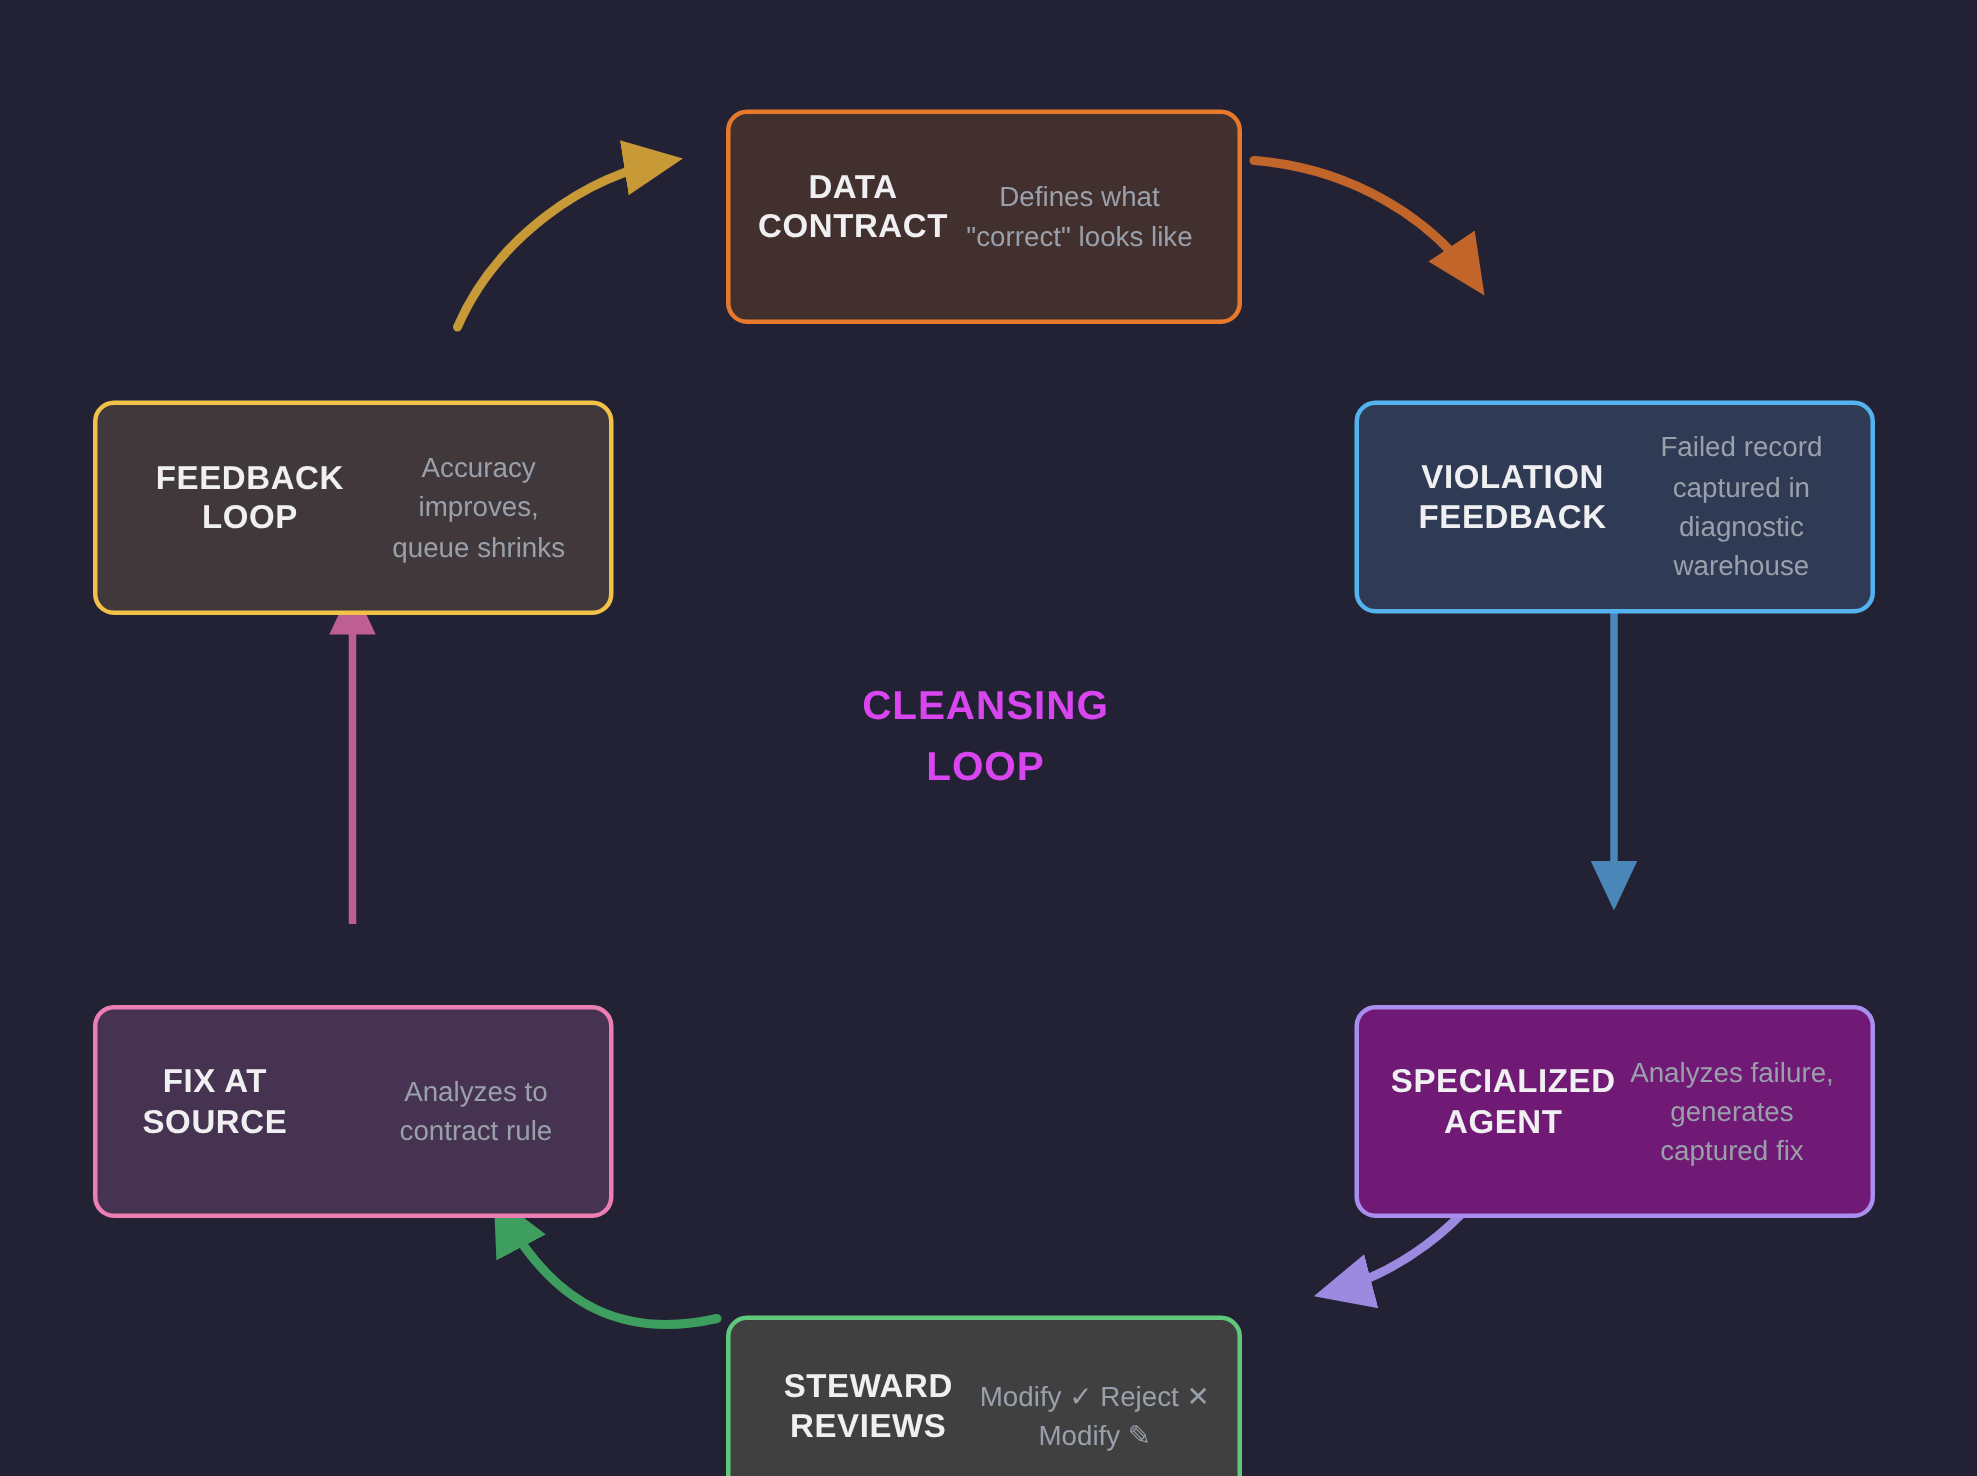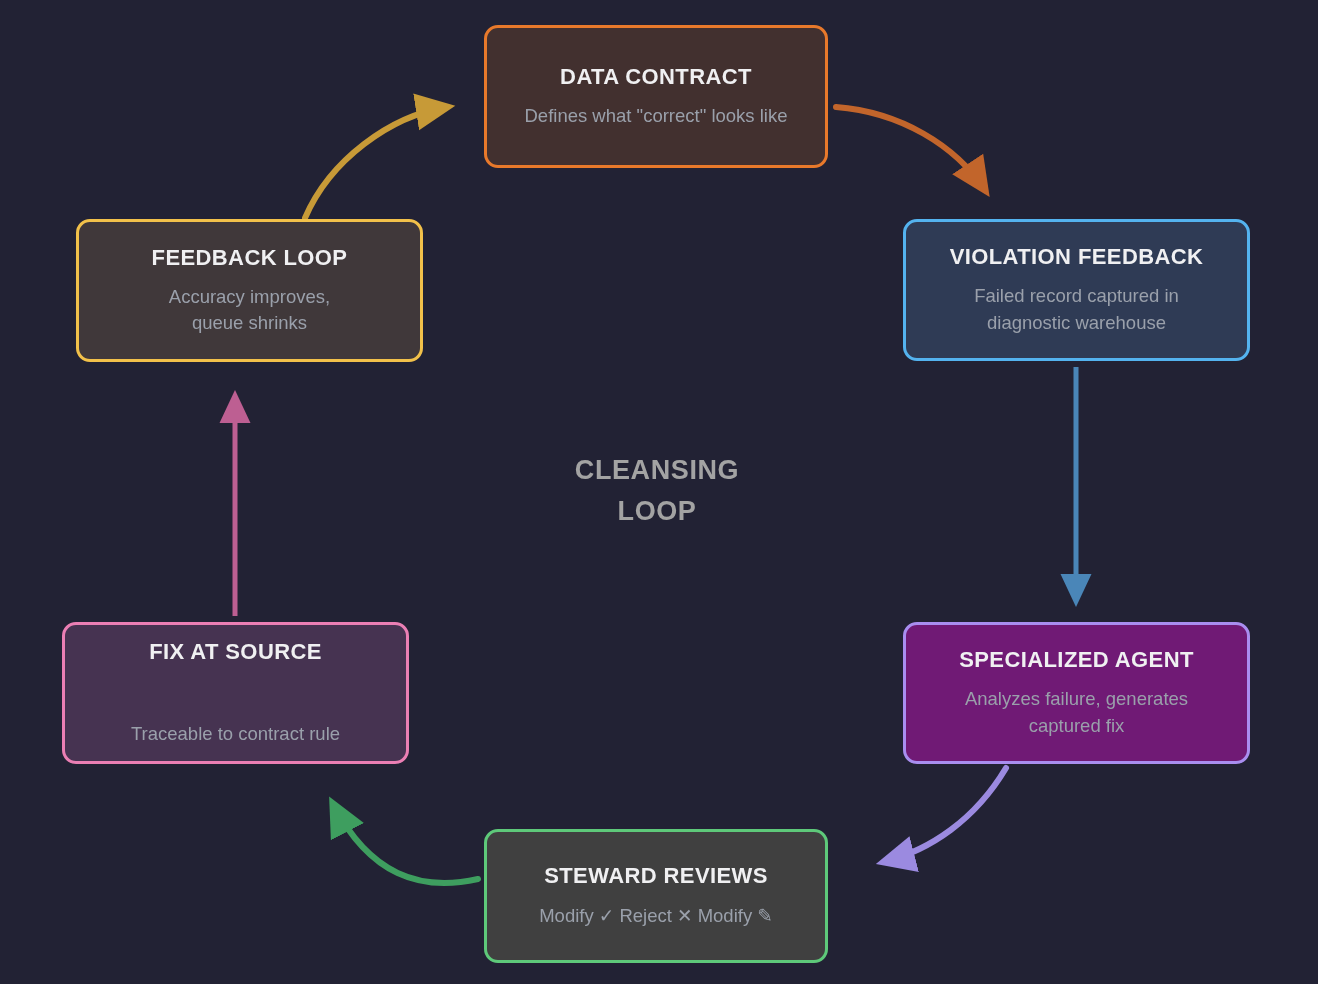--- a/index.html
+++ b/index.html
@@ -28,25 +28,26 @@
     height: 984px;
     pointer-events: none;
   }
   .node {
     position: absolute;
     box-sizing: border-box;
     border-radius: 14px;
     border-style: solid;
     border-width: 3px;
     display: flex;
-    flex-direction: column;
+    flex-direction: row;
     align-items: center;
     justify-content: center;
     text-align: center;
     padding: 10px 18px;
+    margin-top: 48px;
   }
   .node .title {
     font-size: 22px;
     font-weight: bold;
     color: #f0f0f2;
     letter-spacing: 0.4px;
     line-height: 1.2;
     margin-bottom: 13px;
   }
   .node .desc {
@@ -57,32 +58,32 @@
     white-space: pre-line;
   }
   .center-label {
     position: absolute;
     left: 487px;
     top: 450px;
     width: 340px;
     text-align: center;
     font-size: 27px;
     font-weight: bold;
-    color: #a3a3a3;
+    color: #d946ef;
     line-height: 1.52;
     letter-spacing: 0.6px;
     white-space: pre-line;
   }
   
   #node-data-contract    { left: 484px;  top: 25px;  width: 344px; height: 143px; }
   #node-violation        { left: 903px;  top: 219px; width: 347px; height: 142px; }
   #node-agent            { left: 903px;  top: 622px; width: 347px; height: 142px; }
   #node-steward          { left: 484px;  top: 829px; width: 344px; height: 134px; }
   #node-fix              { left: 62px;   top: 622px; width: 347px; height: 142px; }
-  #node-feedback         { left: 76px;   top: 219px; width: 347px; height: 143px; }
+  #node-feedback         { left: 62px;   top: 219px; width: 347px; height: 143px; }
 </style>
 </head>
 <body>
 
 <div id="canvas">
 
   <svg class="edges" viewBox="0 0 1318 984" xmlns="http://www.w3.org/2000/svg">
     <defs>
       <marker id="ah-gold" markerWidth="7" markerHeight="7" refX="5.2" refY="3.5" orient="auto" markerUnits="strokeWidth">
         <path d="M0,0.4 L6.6,3.5 L0,6.6 Z" fill="#c79a37"></path>
@@ -134,21 +135,21 @@
 captured fix</div>
   </div>
 
   <div class="node" id="node-steward" style="border-color:#5ec97a; background:#404040;">
     <div class="title">STEWARD REVIEWS</div>
     <div class="desc">Modify ✓ Reject ✕ Modify ✎</div>
   </div>
 
   <div class="node" id="node-fix" style="border-color:#eb7fb4; background:#463351;gap:43px;">
     <div class="title">FIX AT SOURCE</div>
-    <div class="desc">Traceable to contract rule</div>
+    <div class="desc">Analyzes to contract rule</div>
   </div>
 
   <div class="node" id="node-feedback" style="border-color:#f2c14a; background:#40383a;">
     <div class="title">FEEDBACK LOOP</div>
     <div class="desc">Accuracy improves,
 queue shrinks</div>
   </div>
 
   <div class="center-label">CLEANSING
 LOOP</div>

